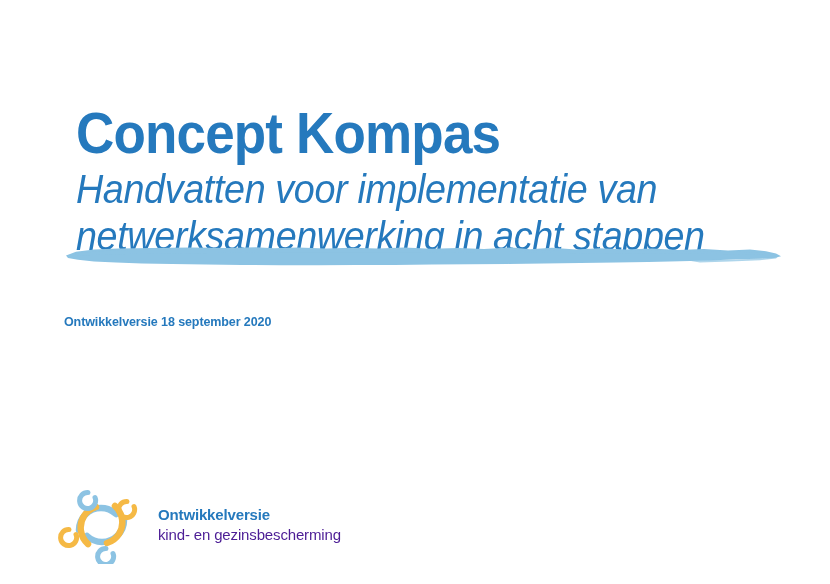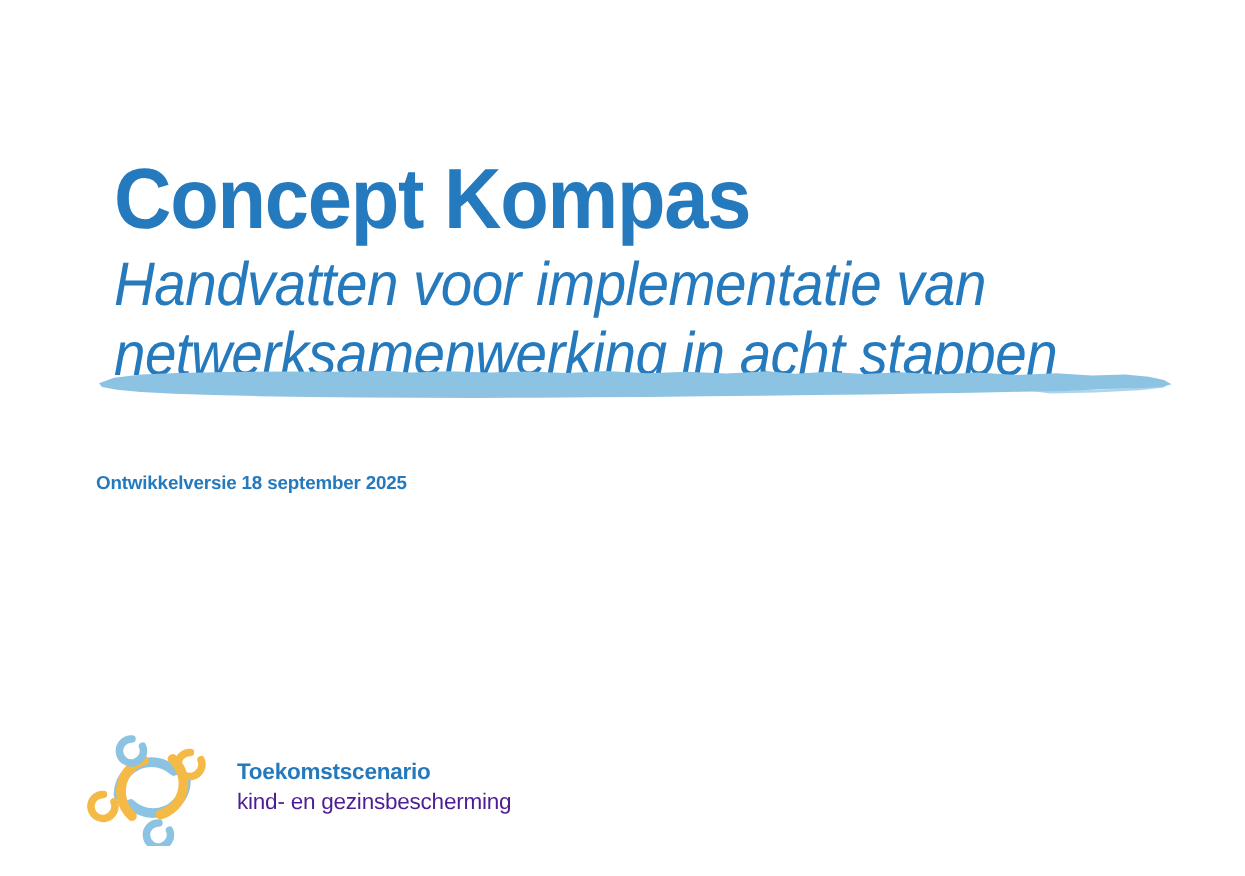--- a/index.html
+++ b/index.html
@@ -155,21 +155,21 @@
                L56,26.5 L34,25.4 L18,23.8 L8,22.0 Z" fill="#8cc3e3"></path>
       <path d="M14,17.4 L50,14.4 L110,13.0 L180,13.2 L250,13.0 L320,13.6
                L400,13.2 L470,14.2 L540,13.8 L610,15.0 L670,15.6 L706,17.2
                L700,18.6 L640,17.8 L570,17.2 L500,17.0 L430,16.7 L360,16.6
                L290,16.4 L220,16.6 L150,16.9 L90,17.6 L44,18.6 L18,19.4 Z" fill="#8cc3e3" opacity="0.55"></path>
       <path d="M628,24.6 L672,23.6 L704,22.4 L718,20.6 L716,22.4 L700,24.2
                L670,25.6 L640,26.4 Z" fill="#8cc3e3" opacity="0.7"></path>
     </svg>
   </div>
 
-  <div class="version-line">Ontwikkelversie 18 september 2025</div>
+  <div class="version-line">Ontwikkelversie 18 september 2020</div>
 
   <div class="logo">
     <div class="logo-mark">
       <svg viewBox="0 0 88 80" aria-hidden="true">
         <g fill="none" stroke-linecap="round">
 
           <path d="M21,46 A22,22 0 0 1 43,24 A22,22 0 0 1 58,30" stroke="#8cc3e3" stroke-width="6.5"></path>
           <path d="M66,36 A22,22 0 0 1 44,58 A22,22 0 0 1 29,52" stroke="#8cc3e3" stroke-width="6.5"></path>
 
           <path d="M30,60 A22,22 0 0 1 26,32 A22,22 0 0 1 38,23" stroke="#f5b945" stroke-width="6.5"></path>
@@ -179,18 +179,18 @@
 
           <path d="M76,22.5 A8,8 0 1 1 69,17.6" stroke="#f5b945" stroke-width="5"></path>
 
           <path d="M18,50.5 A8,8 0 1 1 11,45.6" stroke="#f5b945" stroke-width="5"></path>
 
           <path d="M55,69.5 A8,8 0 1 1 48,64.6" stroke="#8cc3e3" stroke-width="5"></path>
         </g>
       </svg>
     </div>
     <div class="logo-text">
-      <span class="logo-line1">Toekomstscenario</span>
+      <span class="logo-line1">Ontwikkelversie</span>
       <span class="logo-line2">kind- en gezinsbescherming</span>
     </div>
   </div>
 
 </div>
 
 </body></html>

